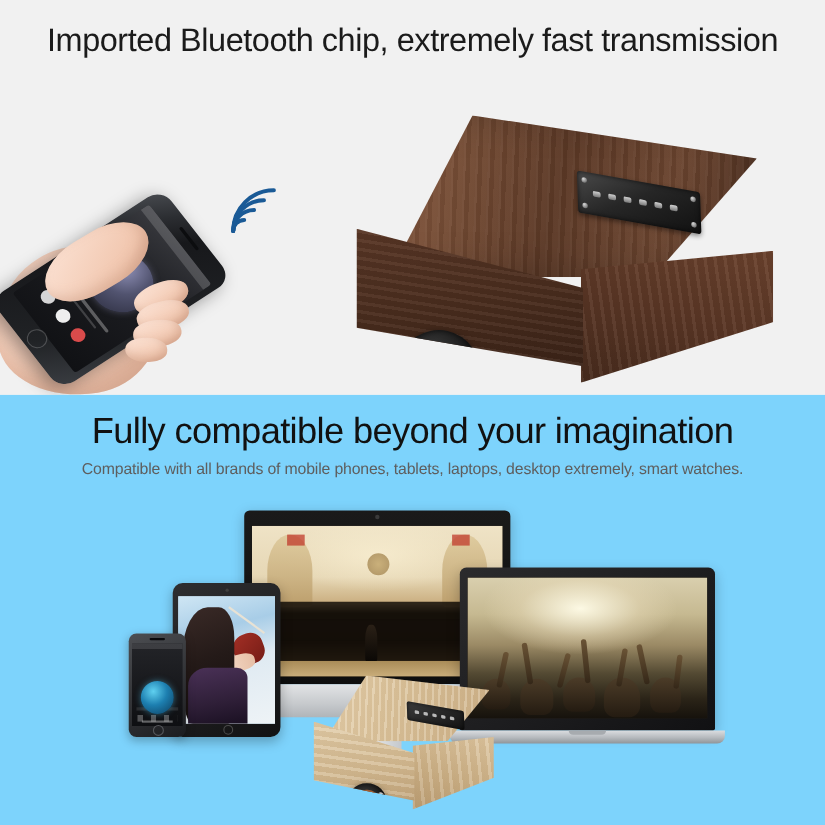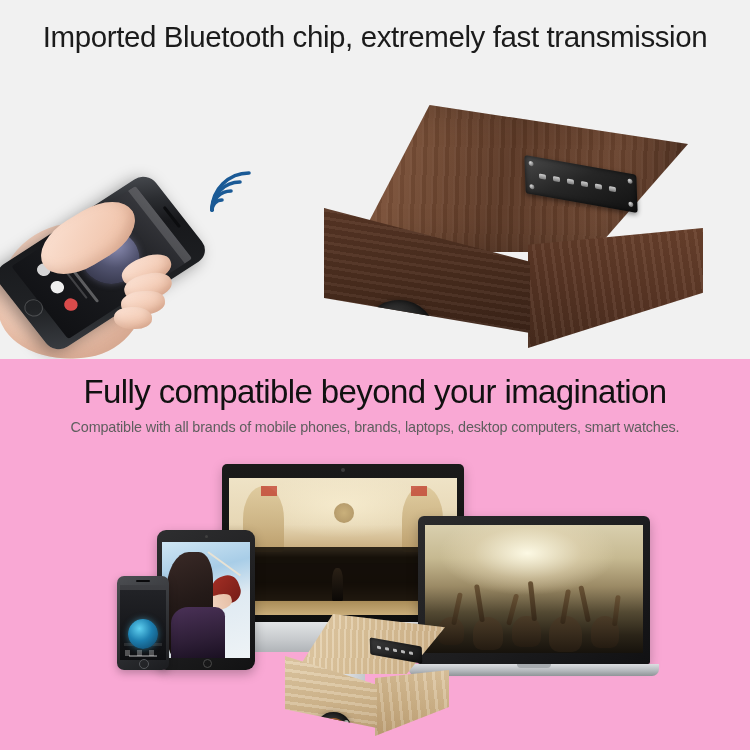--- a/index.html
+++ b/index.html
@@ -127,21 +127,21 @@
     background:linear-gradient(150deg,#4a4a4a 0%,#262626 45%,#111 100%);
     transform:skewY(12deg) rotate(-2deg);border-radius:3px;
     box-shadow:0 2px 5px rgba(0,0,0,.45),inset 0 0 5px rgba(0,0,0,.7);
   }
   .panel .btn{position:absolute;top:42%;width:7px;height:5px;border-radius:1.5px;
     background:linear-gradient(#cfcfcf,#7a7a7a);}
   .panel .pscr{position:absolute;width:5px;height:5px;border-radius:50%;
     background:radial-gradient(circle at 34% 30%,#d7d7d7,#7d7d7d 65%,#3e3e3e);}
 
   
-  .section-two{position:absolute;left:0;top:359px;width:750px;height:391px;background:#f9a8d4;overflow:hidden;}
+  .section-two{position:absolute;left:0;top:359px;width:750px;height:391px;background:#7dd3fc;overflow:hidden;}
   .s2-headline{
     position:absolute;left:0;top:14px;width:750px;text-align:center;
     font-size:33px;letter-spacing:-0.6px;color:#111;font-weight:500;white-space:nowrap;
   }
   .s2-sub{
     position:absolute;left:0;top:58px;width:750px;text-align:center;
     font-size:14.4px;color:#5e5e5e;line-height:21px;letter-spacing:-0.15px;
   }
 
   .devices{position:absolute;left:0;top:95px;width:750px;height:296px;}
@@ -333,21 +333,21 @@
         <div class="pscr" style="right:4px;top:5px"></div>
         <div class="pscr" style="left:4px;bottom:5px"></div>
         <div class="pscr" style="right:4px;bottom:5px"></div>
       </div>
     </div>
   </div>
 
   <div class="section-two">
 
     <div class="s2-headline">Fully compatible beyond your imagination</div>
-    <div class="s2-sub">Compatible with all brands of mobile phones, brands, laptops, desktop computers, smart watches.</div>
+    <div class="s2-sub">Compatible with all brands of mobile phones, tablets, laptops, desktop extremely, smart watches.</div>
 
     <div class="devices">
 
       <div class="imac">
         <div class="imac-body">
           <div class="imac-cam"></div>
           <div class="imac-screen">
             <div class="orch">
               <div class="arch l"></div>
               <div class="arch r"></div>

